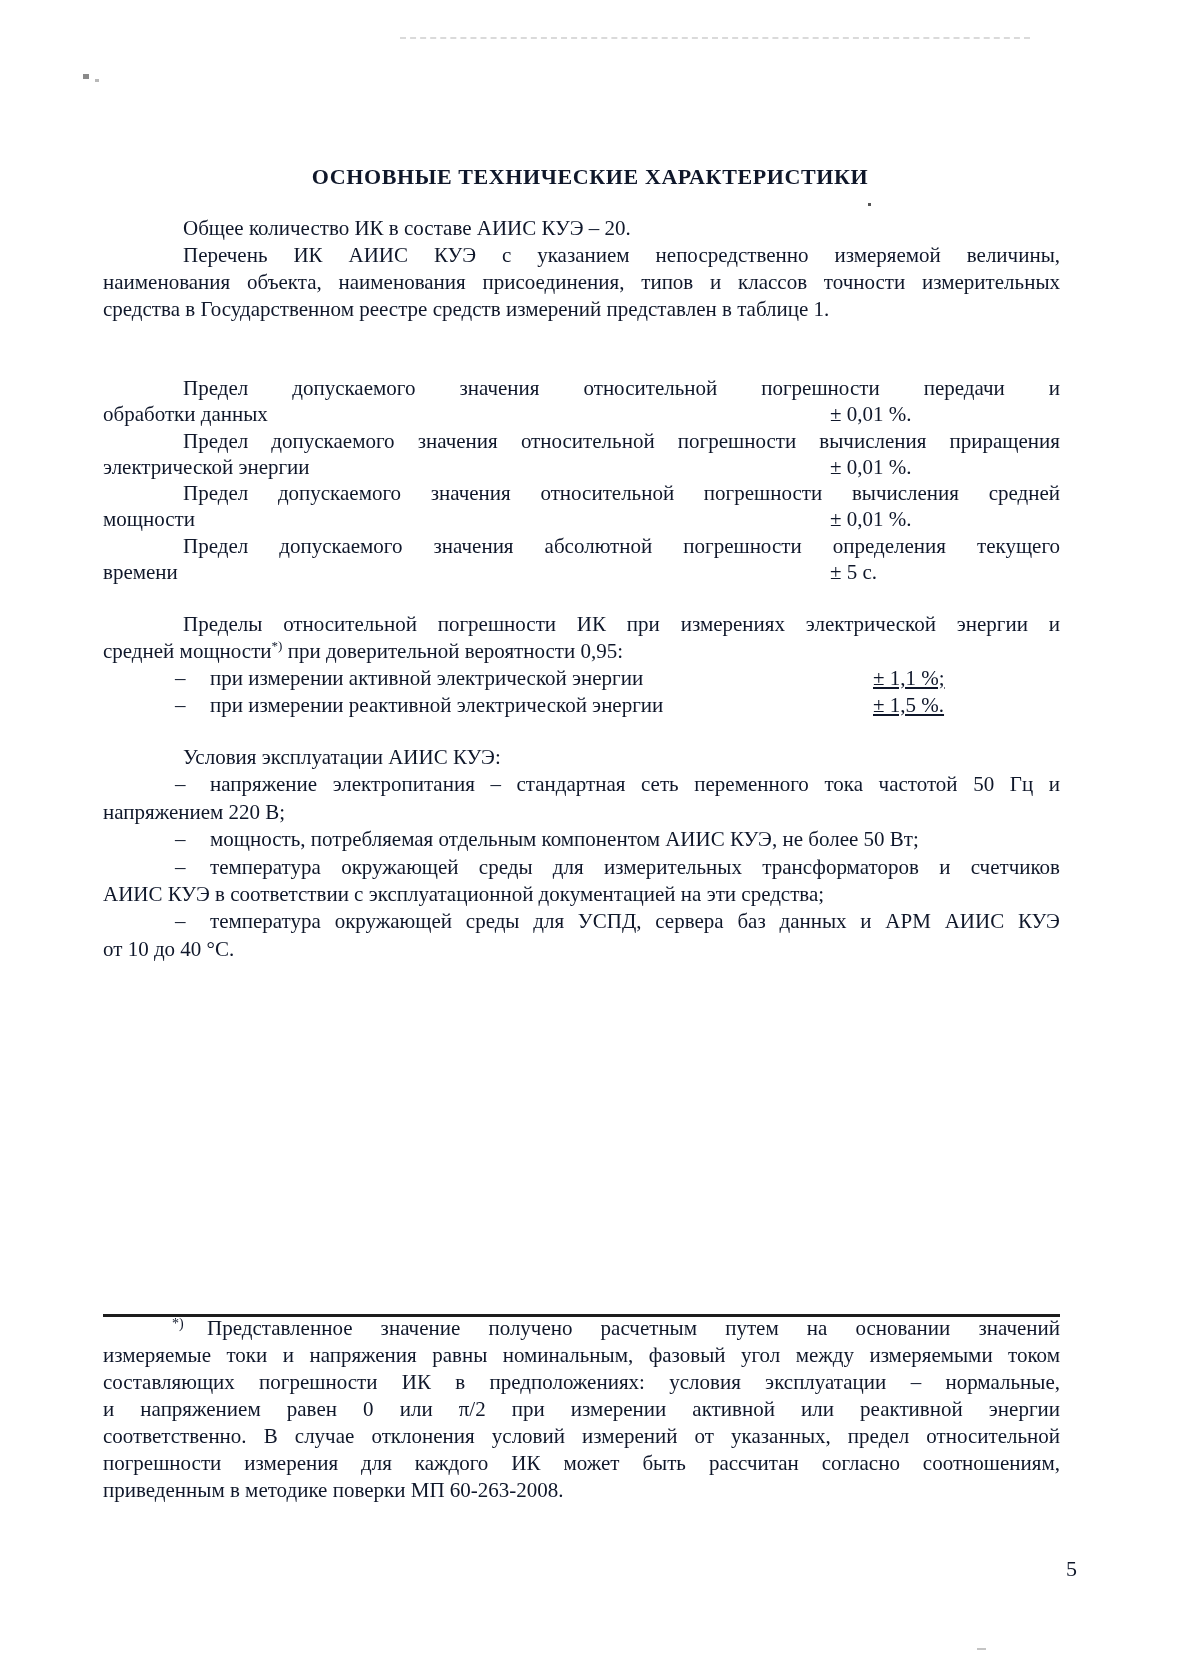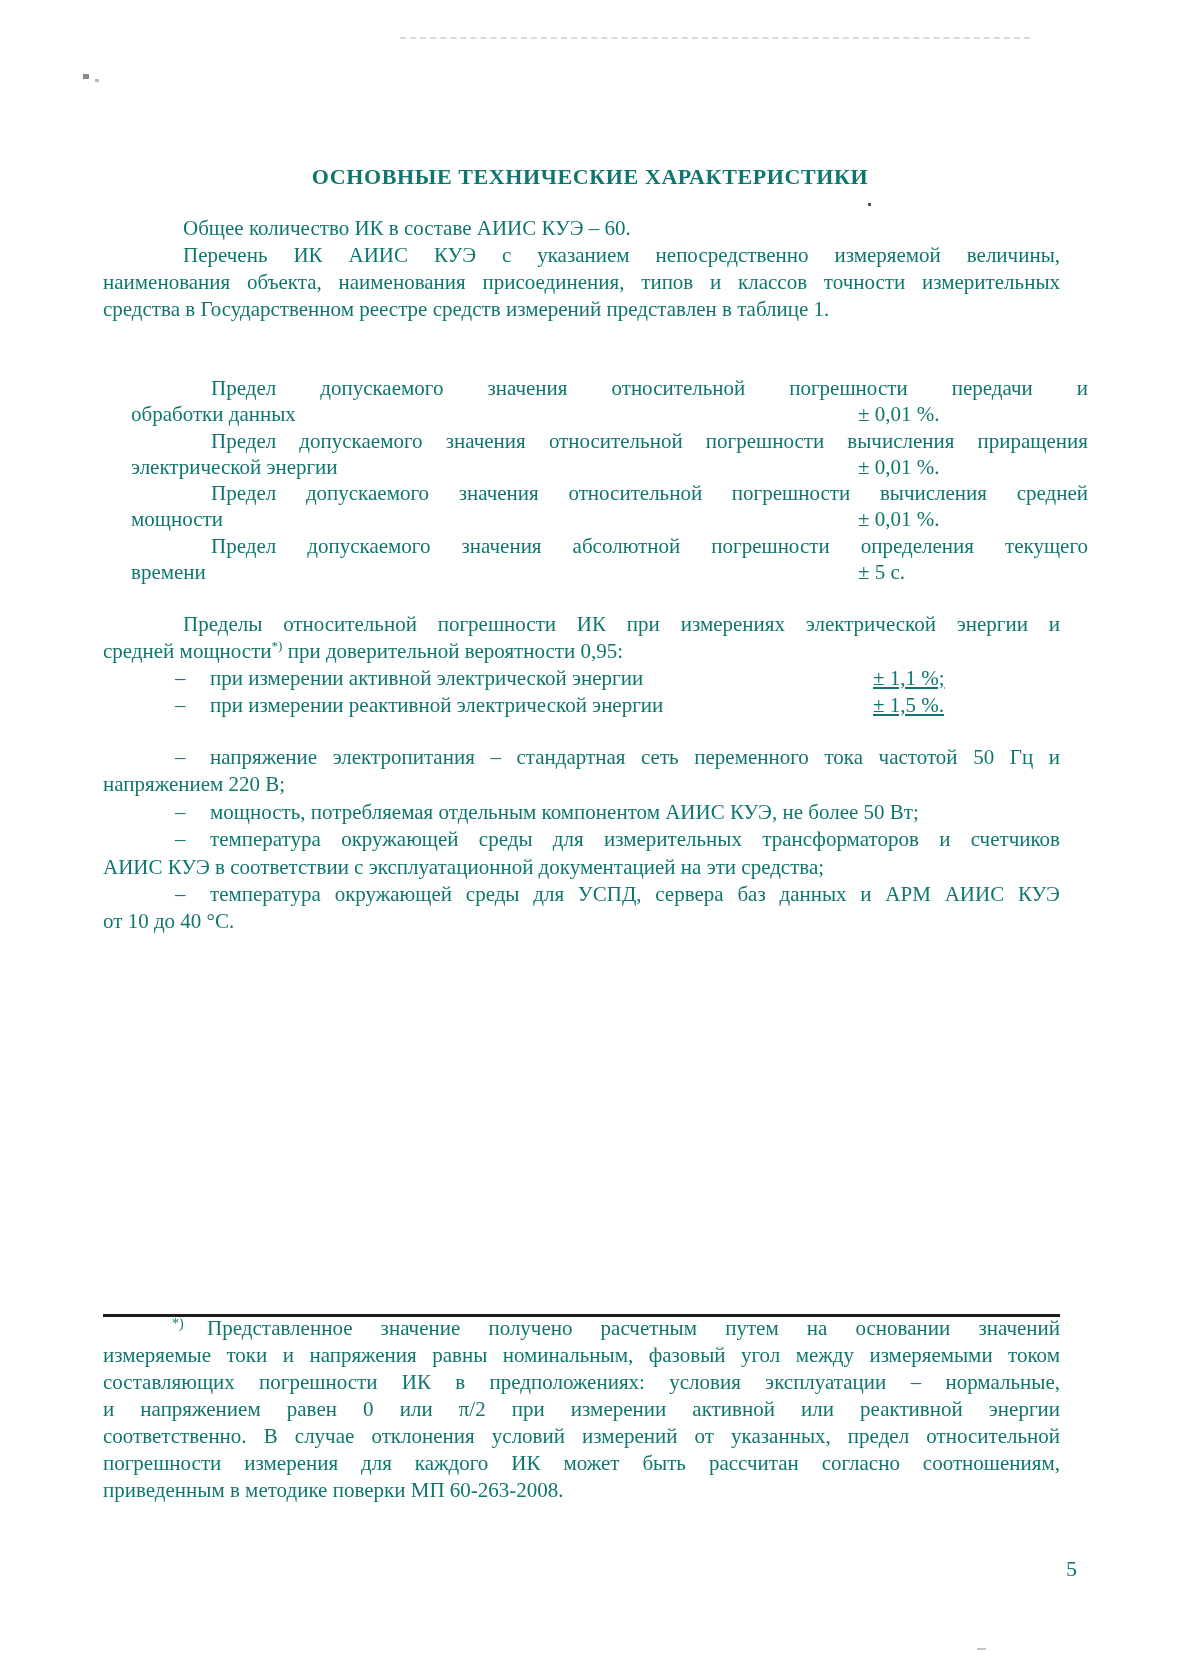--- a/index.html
+++ b/index.html
@@ -1,21 +1,21 @@
 <!DOCTYPE html>
 <html><head>
 <meta charset="utf-8">
 <style>
   html,body{margin:0;padding:0;background:#888;}
   .page{
     position:relative;
     width:1178px;height:1656px;
     background:#ffffff;
     font-family:"Liberation Serif","DejaVu Serif",serif;
-    color:#0f766e;
+    color:#0f172a;
     overflow:hidden;
   }
   .abs{position:absolute;}
   .body-col{left:103px;width:957px;}
   .title{
     top:163px;left:110px;width:960px;
     text-align:center;
     font-weight:bold;
     font-size:22px;line-height:28px;
     letter-spacing:0.6px;
@@ -52,30 +52,30 @@
 
   <div class="abs dashline" style="top:37px;left:400px;width:630px;"></div>
   <div class="abs speck" style="top:74px;left:83px;width:6px;height:5px;"></div>
   <div class="abs speck" style="top:79px;left:95px;width:4px;height:3px;opacity:.6;"></div>
   <div class="abs speck" style="top:203px;left:868px;width:3px;height:3px;background:#555;"></div>
   <div class="abs speck" style="top:1648px;left:977px;width:9px;height:2px;opacity:.5;"></div>
 
   <h1 class="abs title">ОСНОВНЫЕ ТЕХНИЧЕСКИЕ ХАРАКТЕРИСТИКИ</h1>
 
   <div class="abs body-col blk lh27" style="top:215px;">
-    <div class="ln ind">Общее количество ИК в составе АИИС КУЭ – 60.</div>
+    <div class="ln ind">Общее количество ИК в составе АИИС КУЭ – 20.</div>
   </div>
 
   <div class="abs body-col blk lh27" style="top:242px;">
     <div class="ln jst ind">Перечень ИК АИИС КУЭ с указанием непосредственно измеряемой величины,</div>
     <div class="ln jst">наименования объекта, наименования присоединения, типов и классов точности измерительных</div>
     <div class="ln">средства в Государственном реестре средств измерений представлен в таблице 1.</div>
   </div>
 
-  <div class="abs body-col blk lh263" style="top:375px;margin-left:28px;">
+  <div class="abs body-col blk lh263" style="top:375px;">
     <div class="ln jst ind">Предел допускаемого значения относительной погрешности передачи и</div>
     <div class="ln">
       <span>обработки данных</span>
       <span class="val val-limits">± 0,01 %.</span>
     </div>
     <div class="ln jst ind">Предел допускаемого значения относительной погрешности вычисления приращения</div>
     <div class="ln">
       <span>электрической энергии</span>
       <span class="val val-limits">± 0,01 %.</span>
     </div>
@@ -103,20 +103,21 @@
       <span class="val val-acc">± 1,1 %;</span>
     </div>
     <div class="ln drow">
       <span class="dash">–</span>
       <span>при измерении реактивной электрической энергии</span>
       <span class="val val-acc">± 1,5 %.</span>
     </div>
   </div>
 
   <div class="abs body-col blk lh274" style="top:744px;">
+    <div class="ln ind">Условия эксплуатации АИИС КУЭ:</div>
     <div class="ln drow">
       <span class="dash">–</span>
       <span class="txt jst">напряжение электропитания – стандартная сеть переменного тока частотой 50 Гц и</span>
     </div>
     <div class="ln">напряжением 220 В;</div>
     <div class="ln drow">
       <span class="dash">–</span>
       <span class="txt">мощность, потребляемая отдельным компонентом АИИС КУЭ, не более 50 Вт;</span>
     </div>
     <div class="ln drow">

